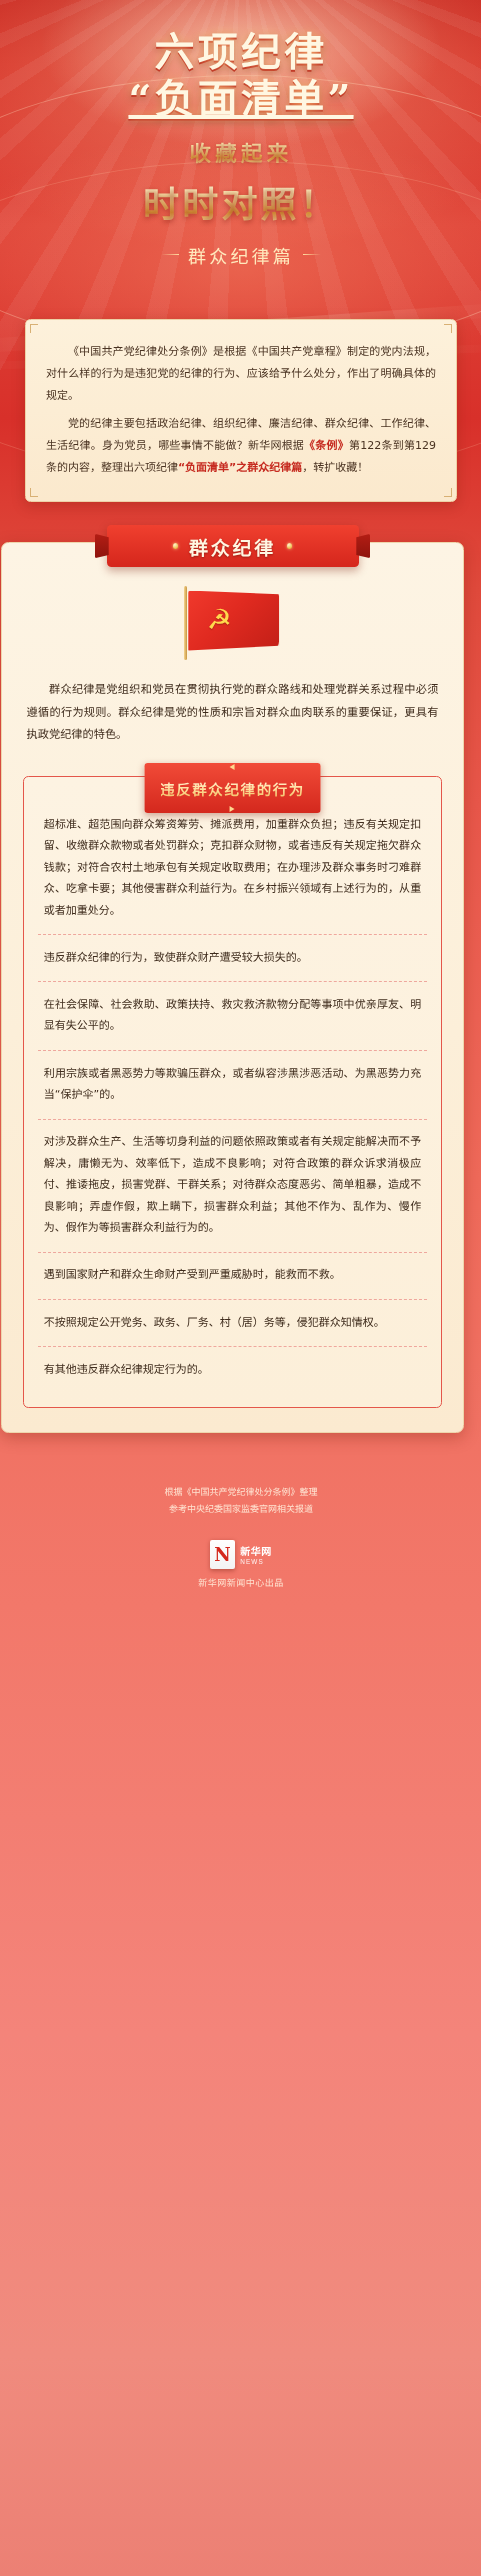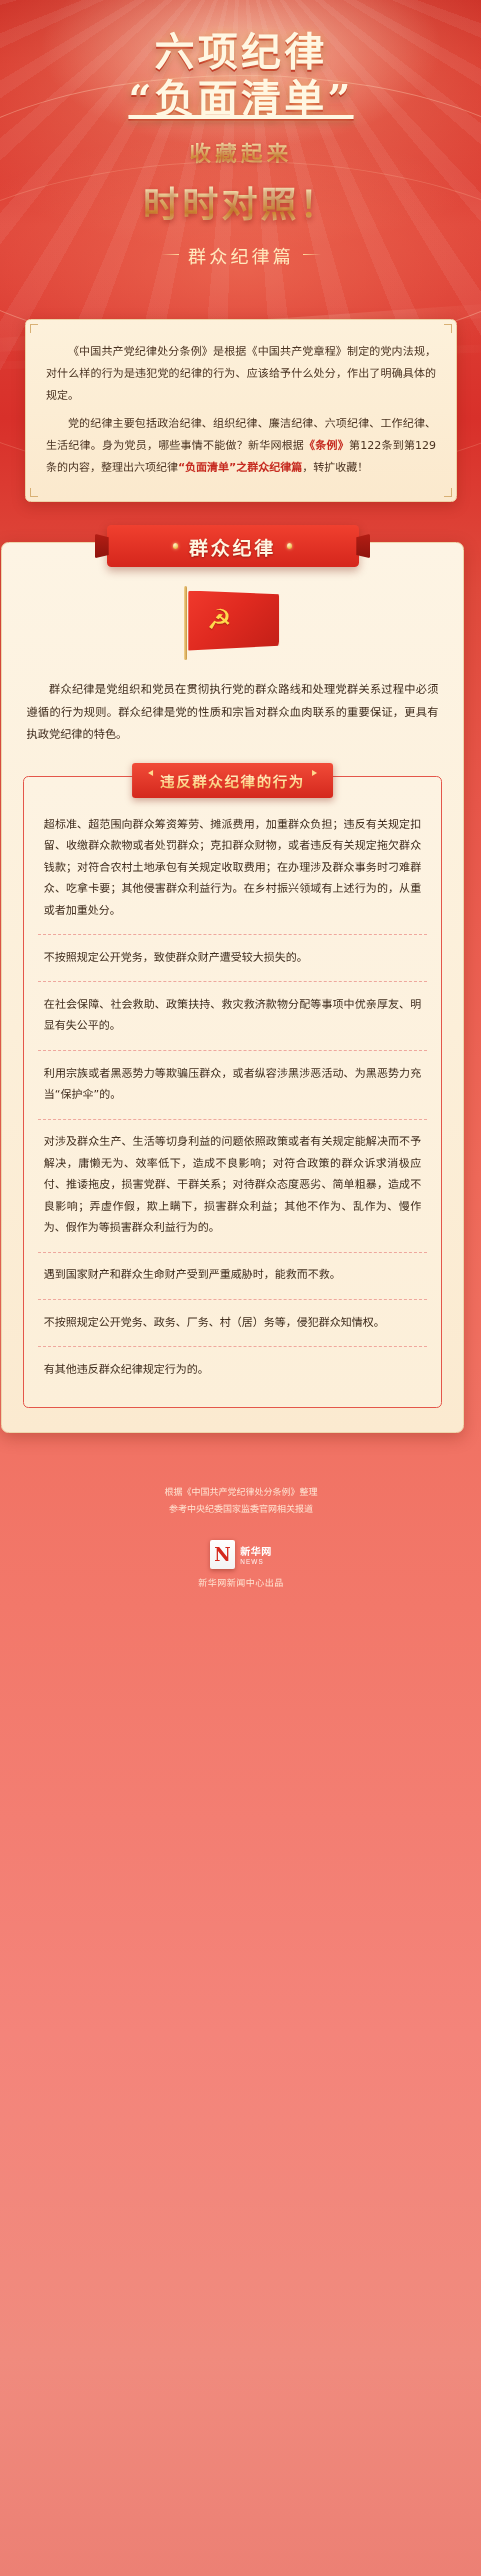--- a/index.html
+++ b/index.html
@@ -213,26 +213,27 @@
     position: relative;
     margin: 30px 21.4px 0 21.4px;
     border: 1.1px solid #e4564a;
     border-radius: 5.4px;
     padding: 24.6px 14px 14px 14px;
     background: linear-gradient(180deg, #fdf3e2 0%, #fcefd9 100%);
   }
   .violate-title {
     position: absolute;
     left: 50%; top: -14px; transform: translateX(-50%);
-    display: flex; align-items: flex-start; gap: 7.5px;
+    display: flex; align-items: center; gap: 7.5px;
     background: linear-gradient(180deg, #f14b38 0%, #d4281d 100%);
     border-radius: 3.2px;
-    padding: 7px 16px;
+    padding: 1px 16px;
     box-shadow: 0 2.7px 7.5px rgba(130,30,15,0.35);
     white-space: nowrap;
+    flex-direction: column;
   }
   .violate-title .arrow-l, .violate-title .arrow-r {
     width: 0; height: 0;
     border-top: 3.7px solid transparent;
     border-bottom: 3.7px solid transparent;
   }
   .violate-title .arrow-l { border-right: 5.4px solid #ffd98f; }
   .violate-title .arrow-r { border-left: 5.4px solid #ffd98f; }
   .violate-title span.t {
     font-family: "DejaVu Serif", "Liberation Serif", serif;
@@ -321,21 +322,21 @@
   <div class="gold-bar" style="left:64px; top:375px; width:353px;"></div>
 
   <div class="intro-card">
     <i class="card-corner cc-tl"></i>
     <i class="card-corner cc-tr"></i>
     <i class="card-corner cc-bl"></i>
     <i class="card-corner cc-br"></i>
 
     <p>《中国共产党纪律处分条例》是根据《中国共产党章程》制定的党内法规，对什么样的行为是违犯党的纪律的行为、应该给予什么处分，作出了明确具体的规定。</p>
     <p>
-      <span>党的纪律主要包括政治纪律、组织纪律、廉洁纪律、六项纪律、工作纪律、生活纪律。身为党员，哪些事情不能做？新华网根据</span><span class="hl">《条例》</span><span>第122条到第129条的内容，整理出六项纪律</span><span class="hl">“负面清单”之</span><span class="hl">群众纪律篇</span><span>，转扩收藏！</span>
+      <span>党的纪律主要包括政治纪律、组织纪律、廉洁纪律、群众纪律、工作纪律、生活纪律。身为党员，哪些事情不能做？新华网根据</span><span class="hl">《条例》</span><span>第122条到第129条的内容，整理出六项纪律</span><span class="hl">“负面清单”之</span><span class="hl">群众纪律篇</span><span>，转扩收藏！</span>
     </p>
   </div>
 
   <div class="body-card">
 
     <div class="section-banner">
       <i class="banner-dot"></i>
       <span class="banner-text">群众纪律</span>
       <i class="banner-dot"></i>
     </div>
@@ -352,21 +353,21 @@
     <p class="body-intro">群众纪律是党组织和党员在贯彻执行党的群众路线和处理党群关系过程中必须遵循的行为规则。群众纪律是党的性质和宗旨对群众血肉联系的重要保证，更具有执政党纪律的特色。</p>
 
     <div class="violate-panel">
       <div class="violate-title">
         <i class="arrow-l"></i>
         <span class="t">违反群众纪律的行为</span>
         <i class="arrow-r"></i>
       </div>
 
       <div class="v-item">超标准、超范围向群众筹资筹劳、摊派费用，加重群众负担；违反有关规定扣留、收缴群众款物或者处罚群众；克扣群众财物，或者违反有关规定拖欠群众钱款；对符合农村土地承包有关规定收取费用；在办理涉及群众事务时刁难群众、吃拿卡要；其他侵害群众利益行为。在乡村振兴领域有上述行为的，从重或者加重处分。</div>
-      <div class="v-item">不按照规定公开党务，致使群众财产遭受较大损失的。</div>
+      <div class="v-item">违反群众纪律的行为，致使群众财产遭受较大损失的。</div>
       <div class="v-item">在社会保障、社会救助、政策扶持、救灾救济款物分配等事项中优亲厚友、明显有失公平的。</div>
       <div class="v-item">利用宗族或者黑恶势力等欺骗压群众，或者纵容涉黑涉恶活动、为黑恶势力充当“保护伞”的。</div>
       <div class="v-item">对涉及群众生产、生活等切身利益的问题依照政策或者有关规定能解决而不予解决，庸懒无为、效率低下，造成不良影响；对符合政策的群众诉求消极应付、推诿拖皮，损害党群、干群关系；对待群众态度恶劣、简单粗暴，造成不良影响；弄虚作假，欺上瞒下，损害群众利益；其他不作为、乱作为、慢作为、假作为等损害群众利益行为的。</div>
       <div class="v-item">遇到国家财产和群众生命财产受到严重威胁时，能救而不救。</div>
       <div class="v-item">不按照规定公开党务、政务、厂务、村（居）务等，侵犯群众知情权。</div>
       <div class="v-item">有其他违反群众纪律规定行为的。</div>
     </div>
   </div>
 
   <div class="footer">

